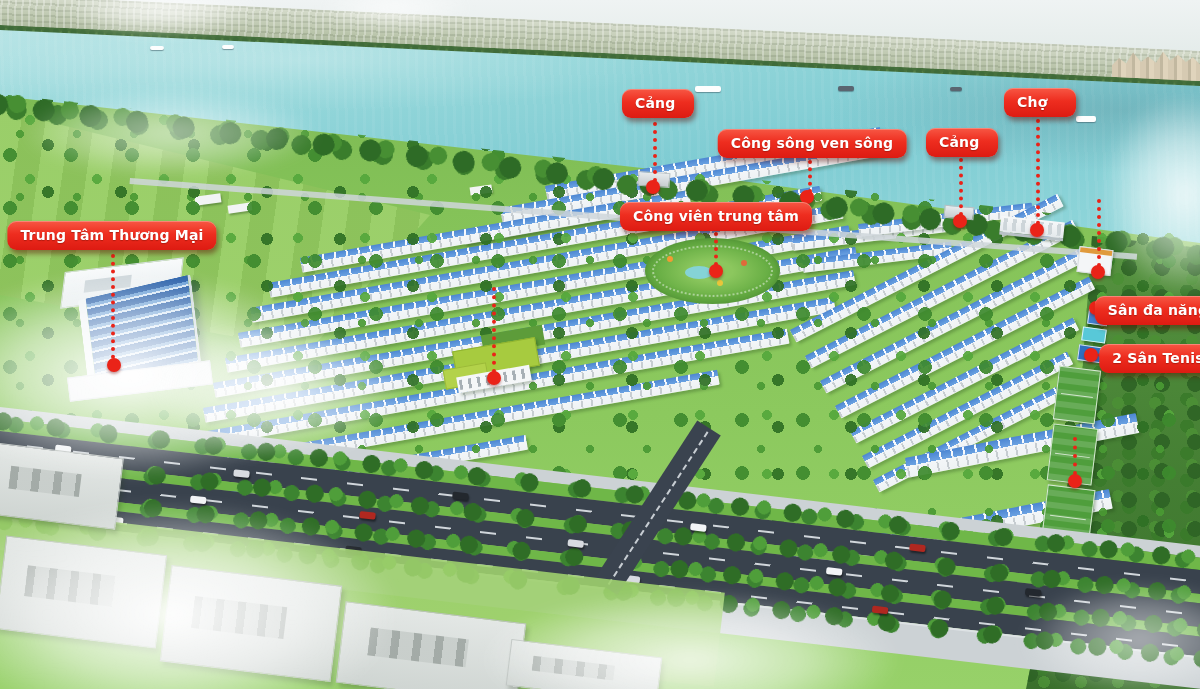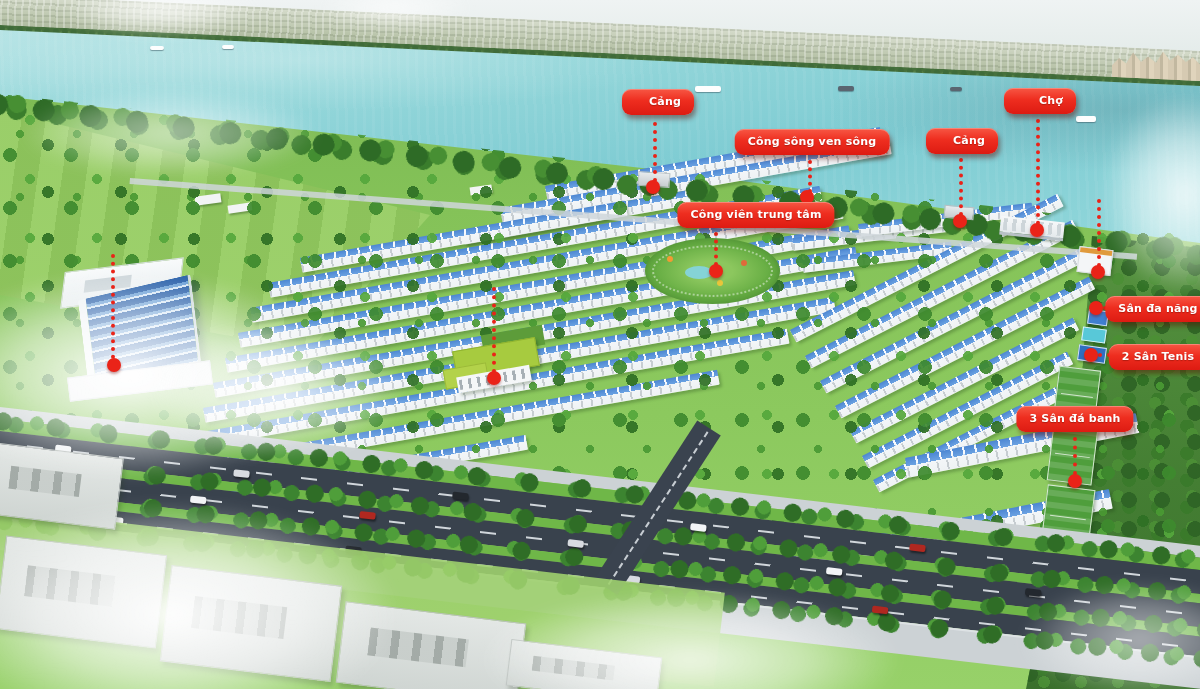--- a/index.html
+++ b/index.html
@@ -127,23 +127,23 @@
      transform:rotate(7deg);box-shadow:3px 4px 4px rgba(40,60,30,.25);}
   .ind::before{content:"";position:absolute;left:15%;top:28%;width:55%;height:34%;opacity:.85;
      background:repeating-linear-gradient(90deg,#9aa29e 0 8px,#c6ccc9 8px 22px);}
 
   
   .fog{position:absolute;z-index:40;pointer-events:none;filter:blur(7px);
      background:radial-gradient(closest-side,rgba(255,255,255,.96) 0%,rgba(255,255,255,.55) 55%,rgba(255,255,255,0) 100%);}
 
   
   .callouts{position:absolute;inset:0;z-index:50;}
-  .pill{position:absolute;transform:translateX(-50%);min-width:46px;text-align:right;
+  .pill{position:absolute;transform:translateX(-50%);min-width:46px;text-align:left;
      background:linear-gradient(180deg,#f75744 0%,#ee2d1f 45%,#dd1b12 100%);
-     color:#fff;font-weight:bold;font-size:11px;line-height:1;padding:7px 13px 8px;border-radius:9px;white-space:nowrap;
+     color:#fff;font-weight:bold;font-size:14px;line-height:1;padding:7px 13px 8px;border-radius:9px;white-space:nowrap;
      box-shadow:2px 4px 5px rgba(90,10,0,.45),inset 0 1px 0 rgba(255,255,255,.28);
      text-shadow:0 1px 1px rgba(140,20,10,.6);letter-spacing:.2px;}
   .lv{position:absolute;width:0;border-left:4px dotted var(--red);}
   .lh{position:absolute;height:0;border-top:4px dotted var(--red);}
   .dt{position:absolute;width:14px;height:14px;border-radius:50%;background:var(--red);box-shadow:0 2px 3px rgba(120,0,0,.4);}
 </style>
 </head>
 <body>
 
 <div class="scene">
@@ -303,19 +303,19 @@
     <div class="dt" style="left:487px;top:371px;"></div>
     <div class="dt" style="left:107px;top:358px;"></div>
     <div class="dt" style="left:1089px;top:301px;"></div>
     <div class="dt" style="left:1084px;top:348px;"></div>
     <div class="dt" style="left:1068px;top:474px;"></div>
 
     <div class="pill" style="left:658px;top:89px;">Cảng</div>
     <div class="pill" style="left:812px;top:129px;">Công sông ven sông</div>
     <div class="pill" style="left:1040px;top:88px;">Chợ</div>
     <div class="pill" style="left:962px;top:128px;">Cảng</div>
-    <div class="pill" style="left:716px;top:202px;margin-left:40px;">Công viên trung tâm</div>
+    <div class="pill" style="left:716px;top:202px;">Công viên trung tâm</div>
+    <div class="pill" style="left:112px;top:221px;">Trung Tâm Thương Mại</div>
     <div class="pill" style="left:1158px;top:296px;">Sân đa năng</div>
     <div class="pill" style="left:1158px;top:344px;">2 Sân Tenis</div>
-    <div class="pill" style="left:1075px;top:406px;">3 Sân đá banh</div>
   </div>
 
 </div>
 
 </body></html>

